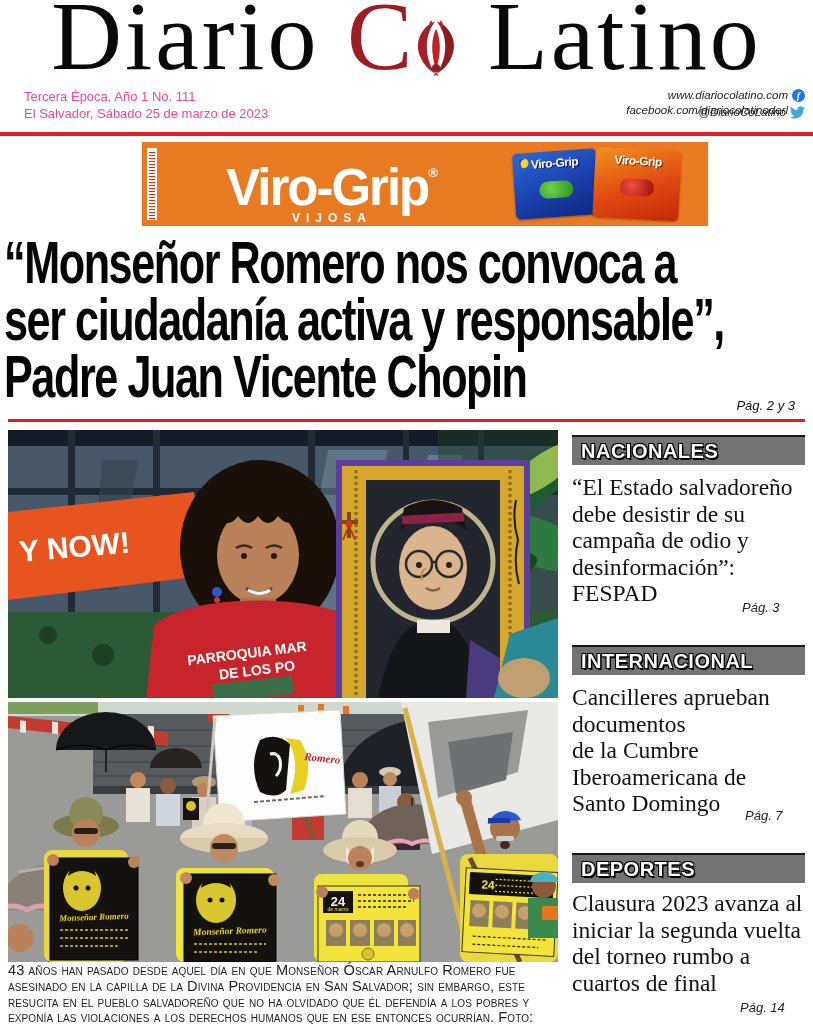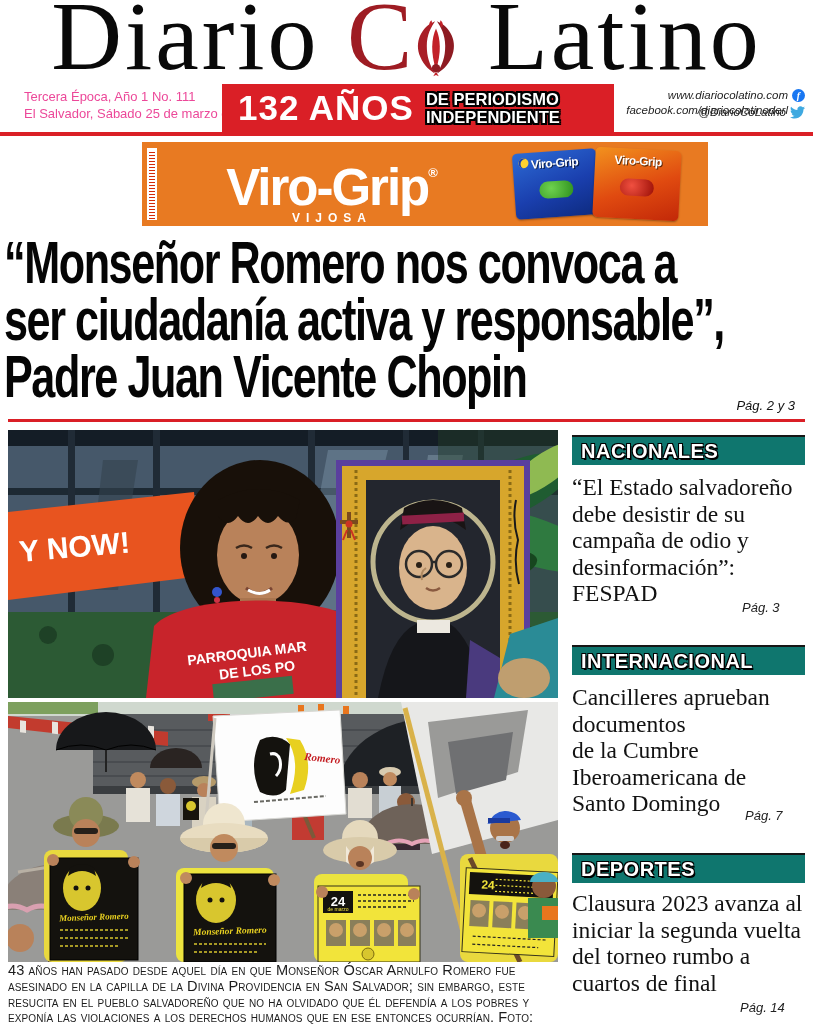--- a/index.html
+++ b/index.html
@@ -55,21 +55,21 @@
       transform:scaleX(0.72);transform-origin:left top;white-space:pre-line;}
   .pageref-main{position:absolute;right:18px;top:398px;font-style:italic;font-size:13px;color:#111;}
   .rule-mid{position:absolute;left:8px;top:419px;width:797px;height:3px;background:#da1f26;}
 
   
   .photo{position:absolute;left:8px;display:block;}
   .caption{position:absolute;left:8px;top:963px;width:552px;font-size:14.6px;line-height:15.8px;
       font-variant:small-caps;color:#1c1c1c;letter-spacing:0.1px;}
 
   
-  .sec-bar{position:absolute;left:572px;width:233px;height:30px;background:#0f766e;border-top:2px solid #161616;
+  .sec-bar{position:absolute;left:572px;width:233px;height:30px;background:#737373;border-top:2px solid #161616;
       color:#fff;font-weight:bold;font-size:20px;line-height:29px;padding-left:9px;box-sizing:border-box;
       text-shadow:1.5px 1.5px 0 #000,-1px -1px 0 #000,1px -1px 0 #000,-1px 1px 0 #000;letter-spacing:0.5px;}
   .sec-head{position:absolute;left:572px;width:238px;font-family:"Liberation Serif",serif;
       font-size:23.5px;line-height:26.5px;color:#121212;white-space:pre-line;}
   .sec-page{position:absolute;font-style:italic;font-size:13px;color:#222;}
   .b1{top:435px;} .h1{top:474px;} .p1{left:742px;top:600px;}
   .b2{top:645px;} .h2{top:684px;} .p2{left:745px;top:808px;}
   .b3{top:853px;} .h3{top:890px;} .p3{left:740px;top:1000px;}
 </style>
 </head>
@@ -85,25 +85,20 @@
           <path d="M25,59 l-3,5 3,-1.5 3,1.5 Z" fill="#c22128"></path>
           <path d="M20,3 C17,6 17,9 19,11 C21,8 21,5 20,3 Z" fill="#c22128"></path>
           <path d="M30,3 C33,6 33,9 31,11 C29,8 29,5 30,3 Z" fill="#c22128"></path>
         </svg></span> <span>Latino</span></div>
 
   <div class="edition">
     <div>Tercera Época, Año 1 No. 111</div>
     <div>El Salvador, Sábado 25 de marzo de 2023</div>
   </div>
 
-  <div class="anniv">
-    <span class="years">132 AÑOS</span>
-    <span class="tag" style="white-space:pre-line">DE PERIODISMO
-INDEPENDIENTE</span>
-  </div>
 
   <div class="contact">
     <div class="row">
       <span>www.diariocolatino.com</span>
       <span class="fb">f</span>
     </div>
     <div class="row" style="padding-right:17px;">
       <span>facebook.com/diariocolatinoderl</span>
     </div>
     <div class="row" style="margin-top:-13px;">

